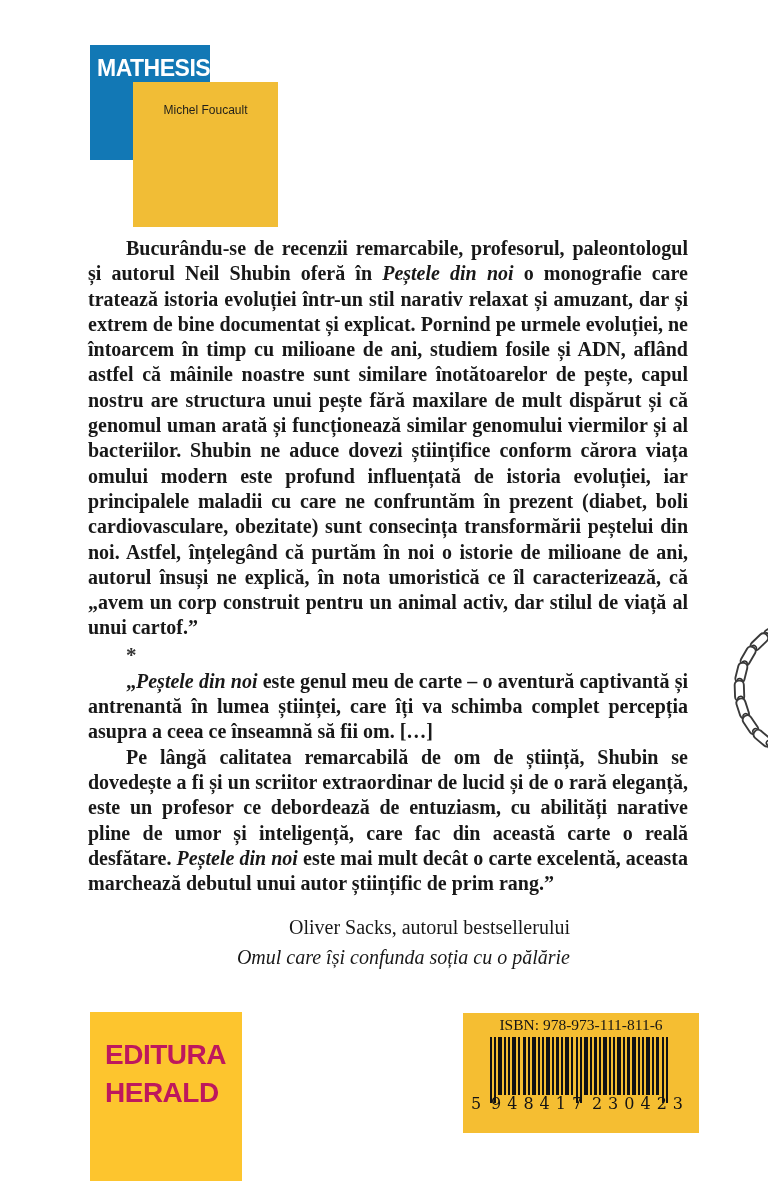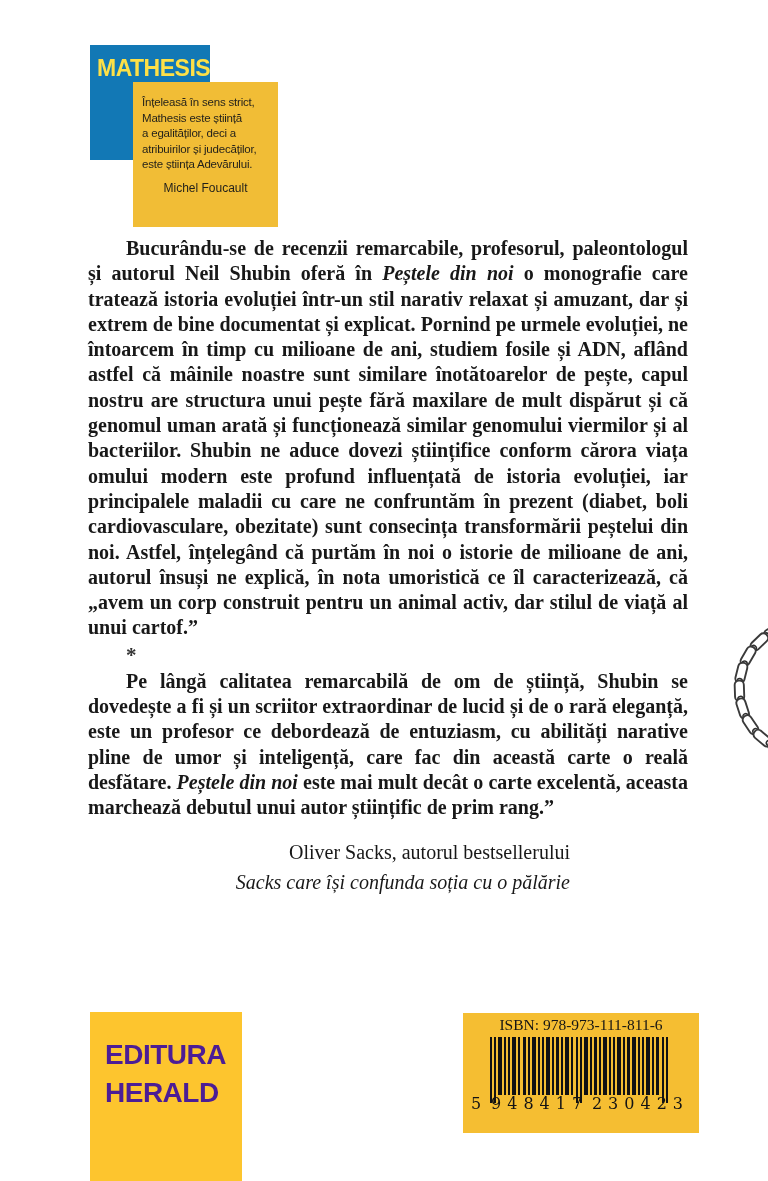--- a/index.html
+++ b/index.html
@@ -1,21 +1,21 @@
 <!DOCTYPE html>
 <html><head>
 <meta charset="utf-8">
 <style>
   html,body{margin:0;padding:0;background:#ffffff;}
   .page{position:relative;width:768px;height:1181px;background:#ffffff;overflow:hidden;
         font-family:"Liberation Serif", serif;color:#1c1c1c;}
 
   
   .series-box{position:absolute;left:90px;top:45px;width:120px;height:115px;background:#1278b5;z-index:1;}
-  .series-label{color:#fde047;font-family:"Liberation Sans", sans-serif;font-weight:bold;
+  .series-label{color:#ffffff;font-family:"Liberation Sans", sans-serif;font-weight:bold;
                 font-size:23px;letter-spacing:-0.5px;padding:10px 0 0 7px;display:block;}
   .epigraph-box{position:absolute;left:133px;top:82px;width:145px;height:145px;background:#f1bd36;z-index:2;
                 box-sizing:border-box;padding:13px 7px 0 9px;
                 font-family:"Liberation Sans", sans-serif;color:#201f1a;}
   .epigraph-text{font-size:11.5px;line-height:15.5px;letter-spacing:-0.2px;white-space:pre-line;}
   .epigraph-author{font-size:12px;text-align:center;margin-top:8px;padding-right:2px;}
 
   
   .body-text{position:absolute;left:88px;top:236px;width:600px;
              font-size:20px;line-height:25.3px;color:#181818;}
@@ -25,55 +25,51 @@
   .attribution .book{font-style:italic;}
 
   
   .spine-illu{position:absolute;left:703px;top:587px;width:108px;height:203px;}
   .spine-illu .bone{fill:#ffffff;stroke:#3a3a3a;stroke-width:1.4;}
   .spine-illu .joint{fill:#fcfcfc;stroke:#2f2f2f;stroke-width:1.1;}
 
   
   .publisher-box{position:absolute;left:90px;top:1012px;width:152px;height:169px;background:#fdc52e;
                  box-sizing:border-box;padding:24px 0 0 15px;font-family:"Liberation Sans", sans-serif;}
-  .publisher-name{font-weight:bold;font-size:28px;line-height:38px;color:#4c1d95;letter-spacing:-0.5px;}
+  .publisher-name{font-weight:bold;font-size:28px;line-height:38px;color:#be185d;letter-spacing:-0.5px;}
   .barcode-box{position:absolute;left:463px;top:1013px;width:236px;height:120px;background:#f5be32;
                box-sizing:border-box;padding-top:2px;text-align:center;}
   .isbn-label{font-family:"Liberation Serif", serif;font-size:15.5px;color:#141414;line-height:20px;}
   .barcode-svg{display:block;margin:2px auto 0 auto;}
   .barcode-digits{display:flex;justify-content:space-between;align-items:center;
                   margin:-9px 10px 0 8px;font-family:"DejaVu Serif", serif;
                   font-size:16px;color:#141414;}
   .barcode-digits span{letter-spacing:6px;}
 </style>
 </head>
 <body>
 
 <div class="page">
 
   <div class="series-box">
     <span class="series-label">MATHESIS</span>
   </div>
 
   <div class="epigraph-box">
-    <div class="epigraph-text">Înțeleasă în sens strict,
-Mathesis este știință
-a egalităților, deci a
-atribuirilor și judecăților,
-este știința Adevărului.</div>
     <div class="epigraph-author">Michel Foucault</div>
   </div>
 
   <div class="body-text">
     <p><span>Bucurându-se de recenzii remarcabile, profesorul, paleontologul și autorul Neil Shubin oferă în </span><i>Peștele din noi</i><span> o monografie care tratează istoria evoluției într-un stil narativ relaxat și amuzant, dar și extrem de bine documentat și explicat. Pornind pe urmele evoluției, ne întoarcem în timp cu milioane de ani, studiem fosile și ADN, aflând astfel că mâinile noastre sunt similare înotătoarelor de pește, capul nostru are structura unui pește fără maxilare de mult dispărut și că genomul uman arată și funcționează similar genomului viermilor și al bacteriilor. Shubin ne aduce dovezi științifice conform cărora viața omului modern este profund influențată de istoria evoluției, iar principalele maladii cu care ne confruntăm în prezent (diabet, boli cardiovasculare, obezitate) sunt consecința transformării peștelui din noi. Astfel, înțelegând că purtăm în noi o istorie de milioane de ani, autorul însuși ne explică, în nota umoristică ce îl caracterizează, că „avem un corp construit pentru un animal activ, dar stilul de viață al unui cartof.”</span></p>
     <p class="separator">*</p>
+    <p><span>„</span><i>Peștele din noi</i><span> este genul meu de carte – o aventură captivantă și antrenantă în lumea științei, care îți va schimba complet percepția asupra a ceea ce înseamnă să fii om. […]</span></p>
     <p><span>Pe lângă calitatea remarcabilă de om de știință, Shubin se dovedește a fi și un scriitor extraordinar de lucid și de o rară eleganță, este un profesor ce debordează de entuziasm, cu abilități narative pline de umor și inteligență, care fac din această carte o reală desfătare. </span><i>Peștele din noi</i><span> este mai mult decât o carte excelentă, aceasta marchează debutul unui autor științific de prim rang.”</span></p>
     <div class="attribution">
       <div>Oliver Sacks, autorul bestsellerului</div>
-      <div class="book">Sacks care își confunda soția cu o pălărie</div>
+      <div class="book">Omul care își confunda soția cu o pălărie</div>
     </div>
   </div>
 
   <svg class="spine-illu" viewBox="0 0 80 150" xmlns="http://www.w3.org/2000/svg">
     <g>
       <g transform="translate(52.5,32.6) rotate(-118)">
           <rect class="bone" x="-3.4" y="-7.6" width="6.8" height="15.2" rx="3.2"></rect>
         </g>
       <ellipse class="joint" cx="46.5" cy="36.2" rx="2.1" ry="2.6" transform="rotate(-126 46.5 36.2)"></ellipse>
       <g transform="translate(41.7,40.5) rotate(-134)">

